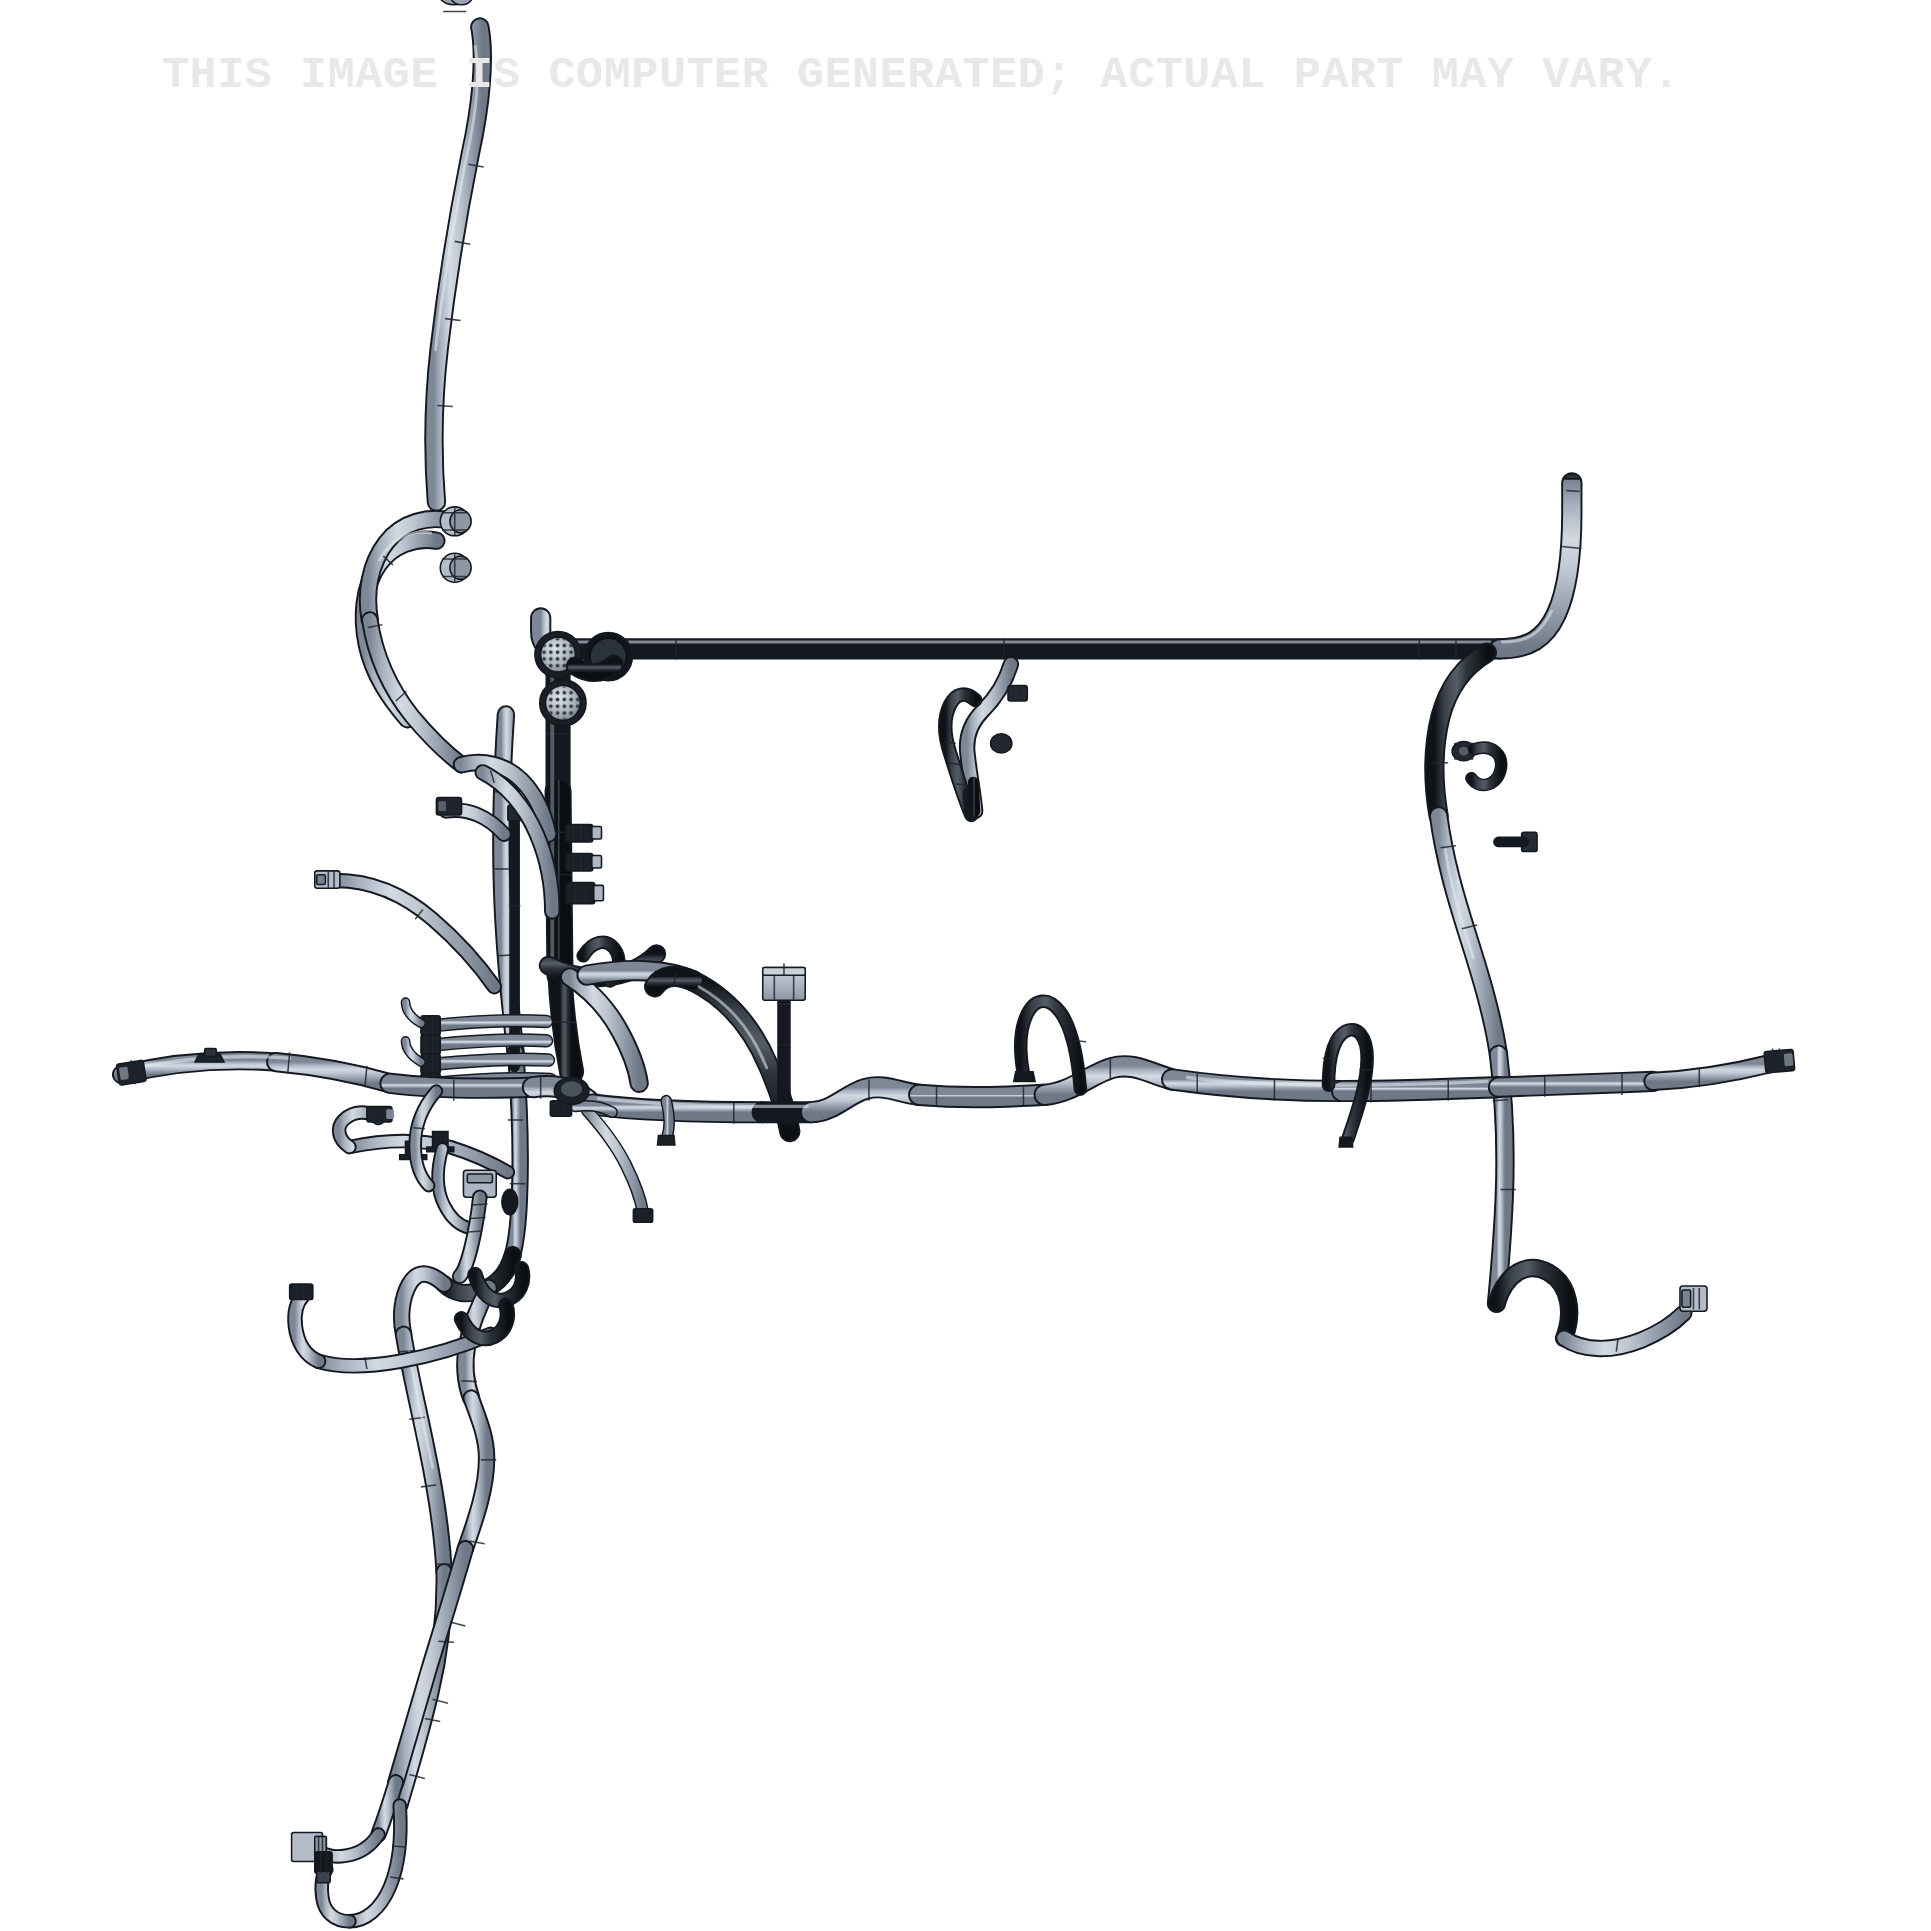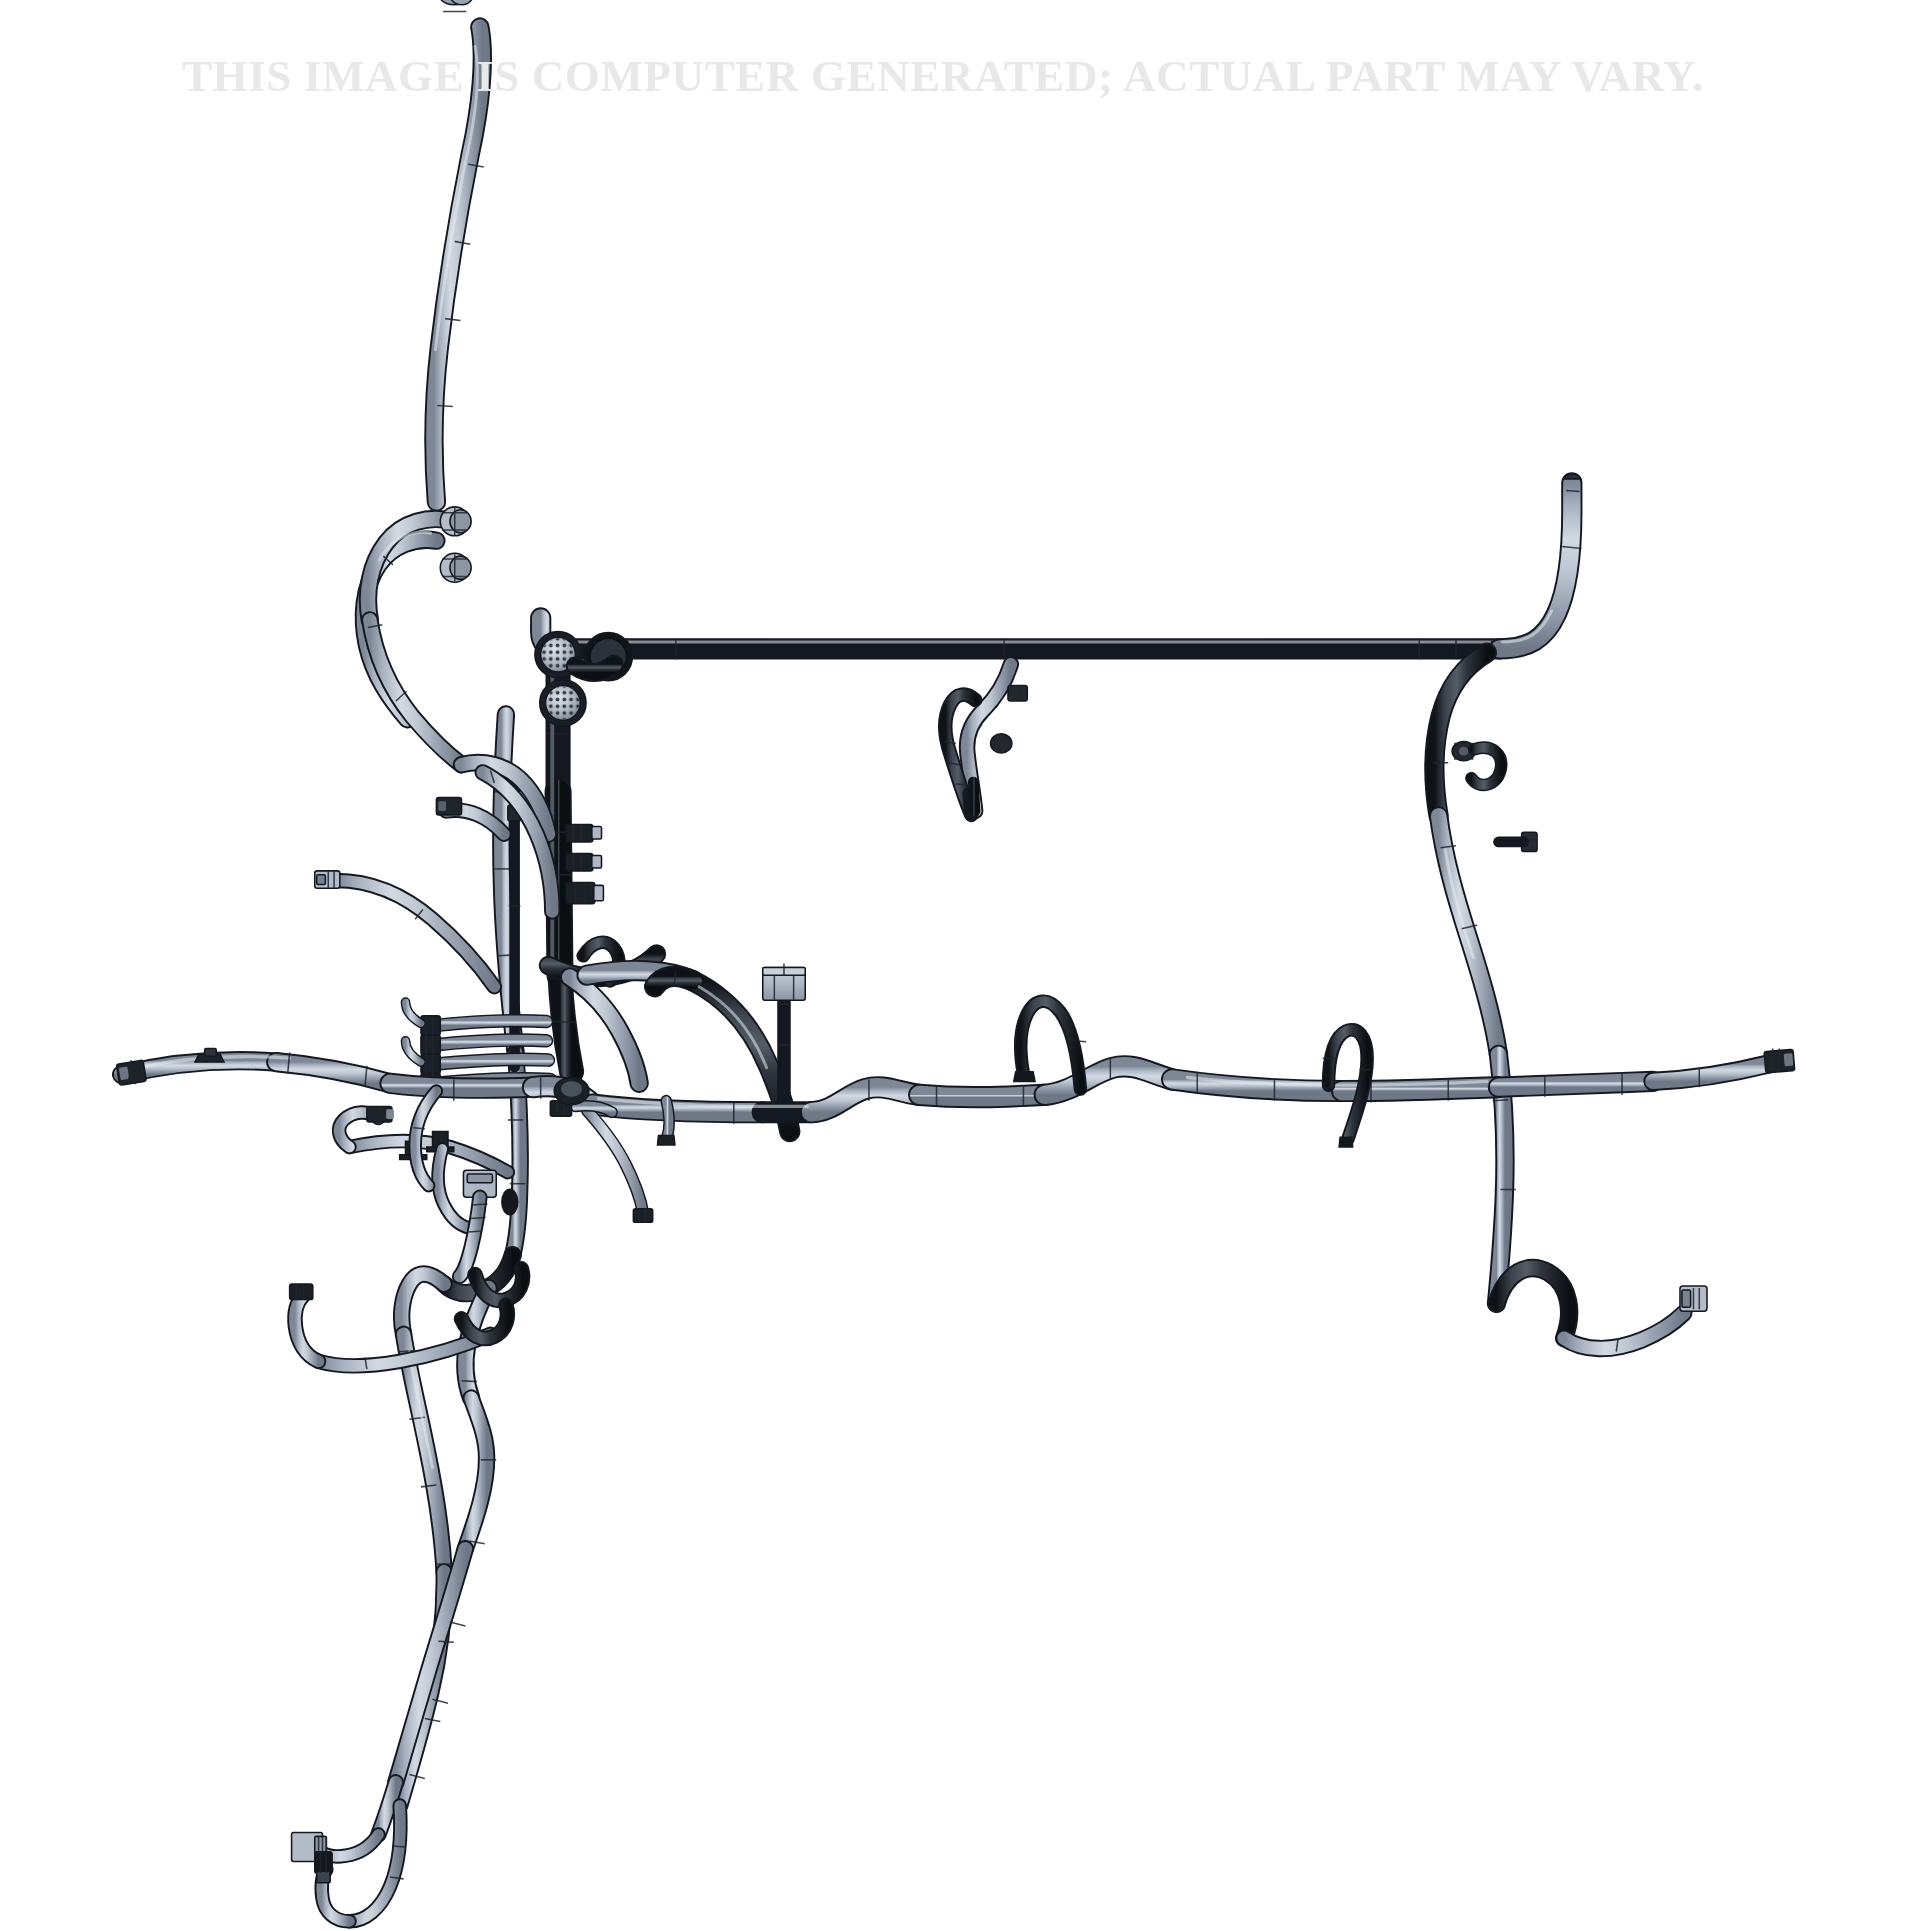--- a/index.html
+++ b/index.html
@@ -16,23 +16,22 @@
     pointer-events:none;z-index:5;
   }
   #watermark-text{
     position:absolute;
     left:162px;top:50px;
     font-size:45px;
     font-weight:bold;
     letter-spacing:0.6px;
     color:#e8e8e8;
     white-space:nowrap;
-    font-family:Liberation Serif, serif;
+    font-family:Liberation Mono, monospace;
     user-select:none;
-    margin-left:20px;
   }
 </style>
 </head>
 <body style="width: 1931px; height: 1931px; background: rgb(255, 255, 255);">
 
 <div id="stage">
 
   <svg id="harness-svg" viewBox="0 0 2000 2000" xmlns="http://www.w3.org/2000/svg">
     <defs>
 

